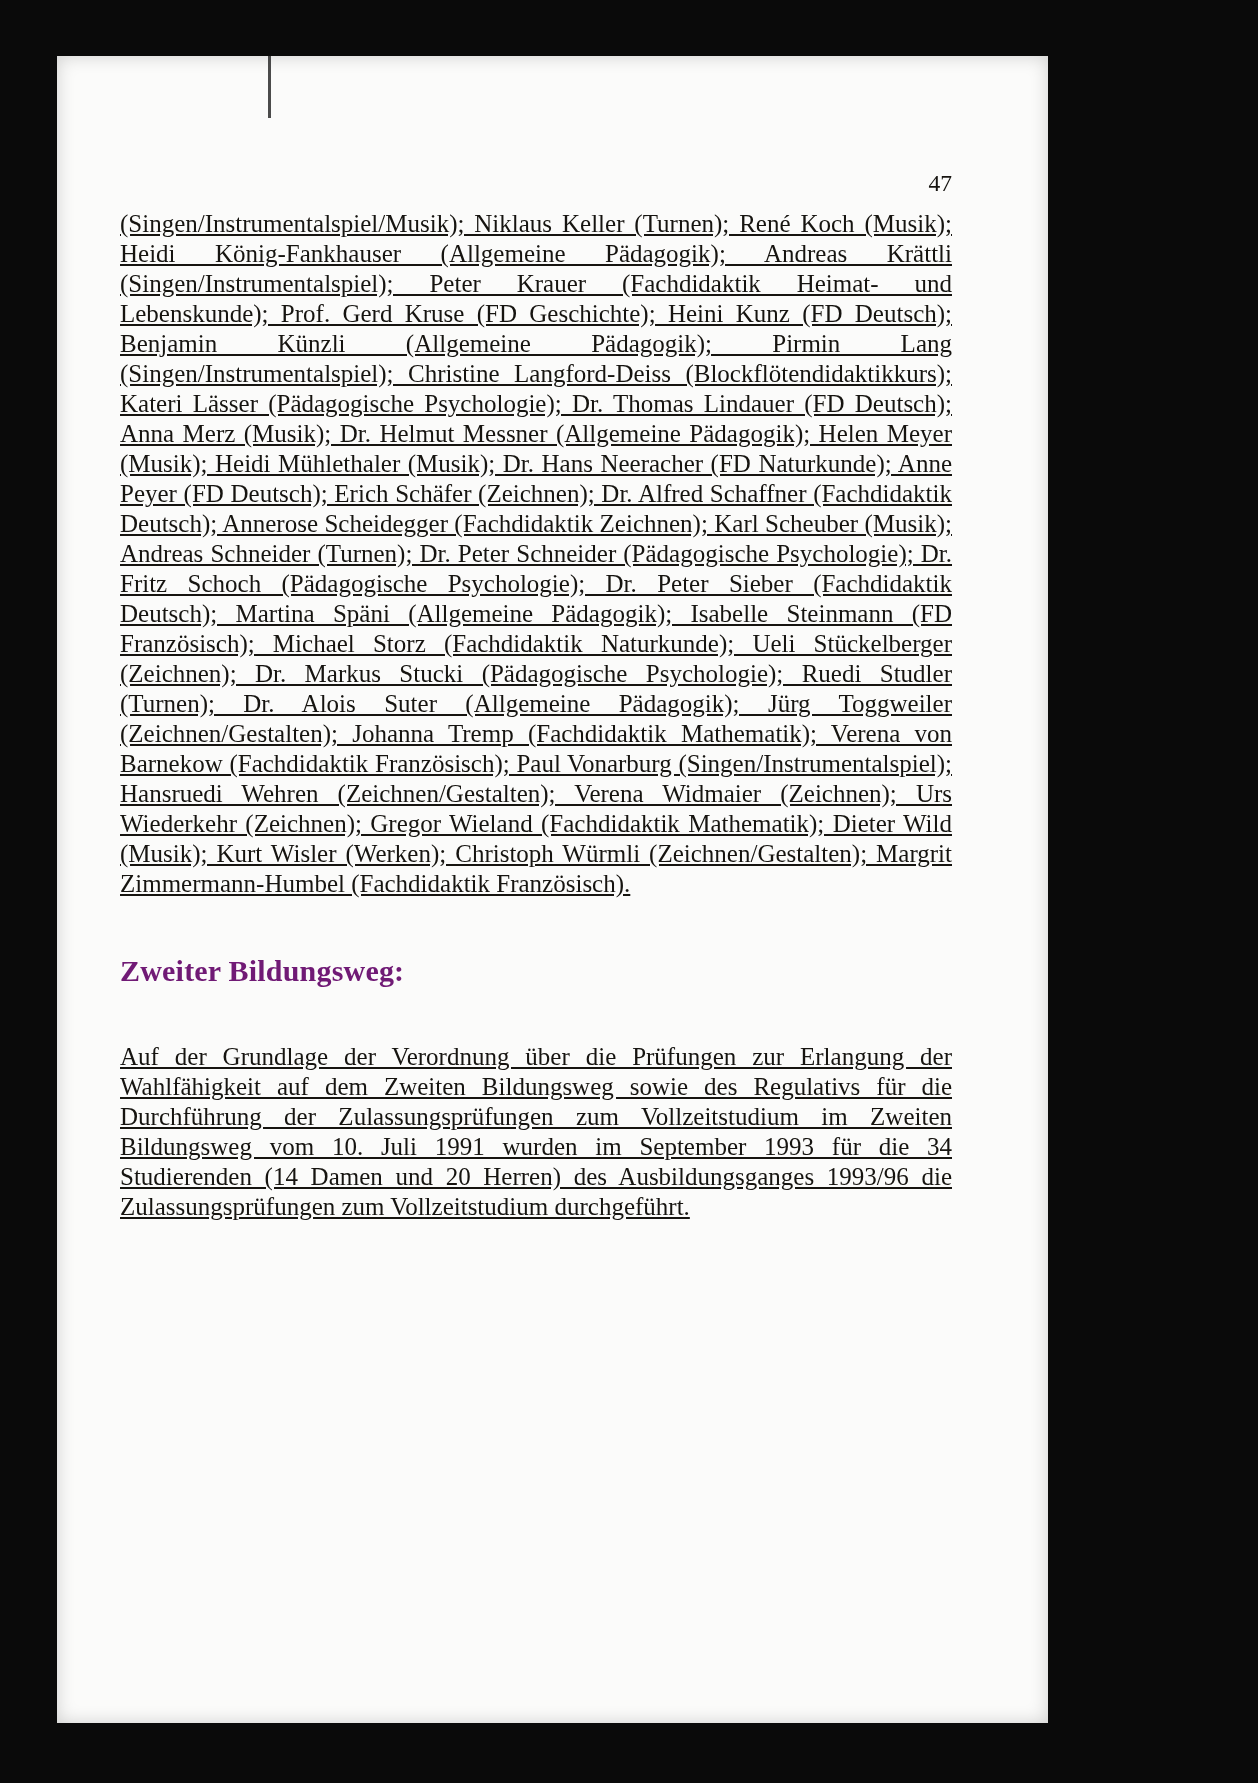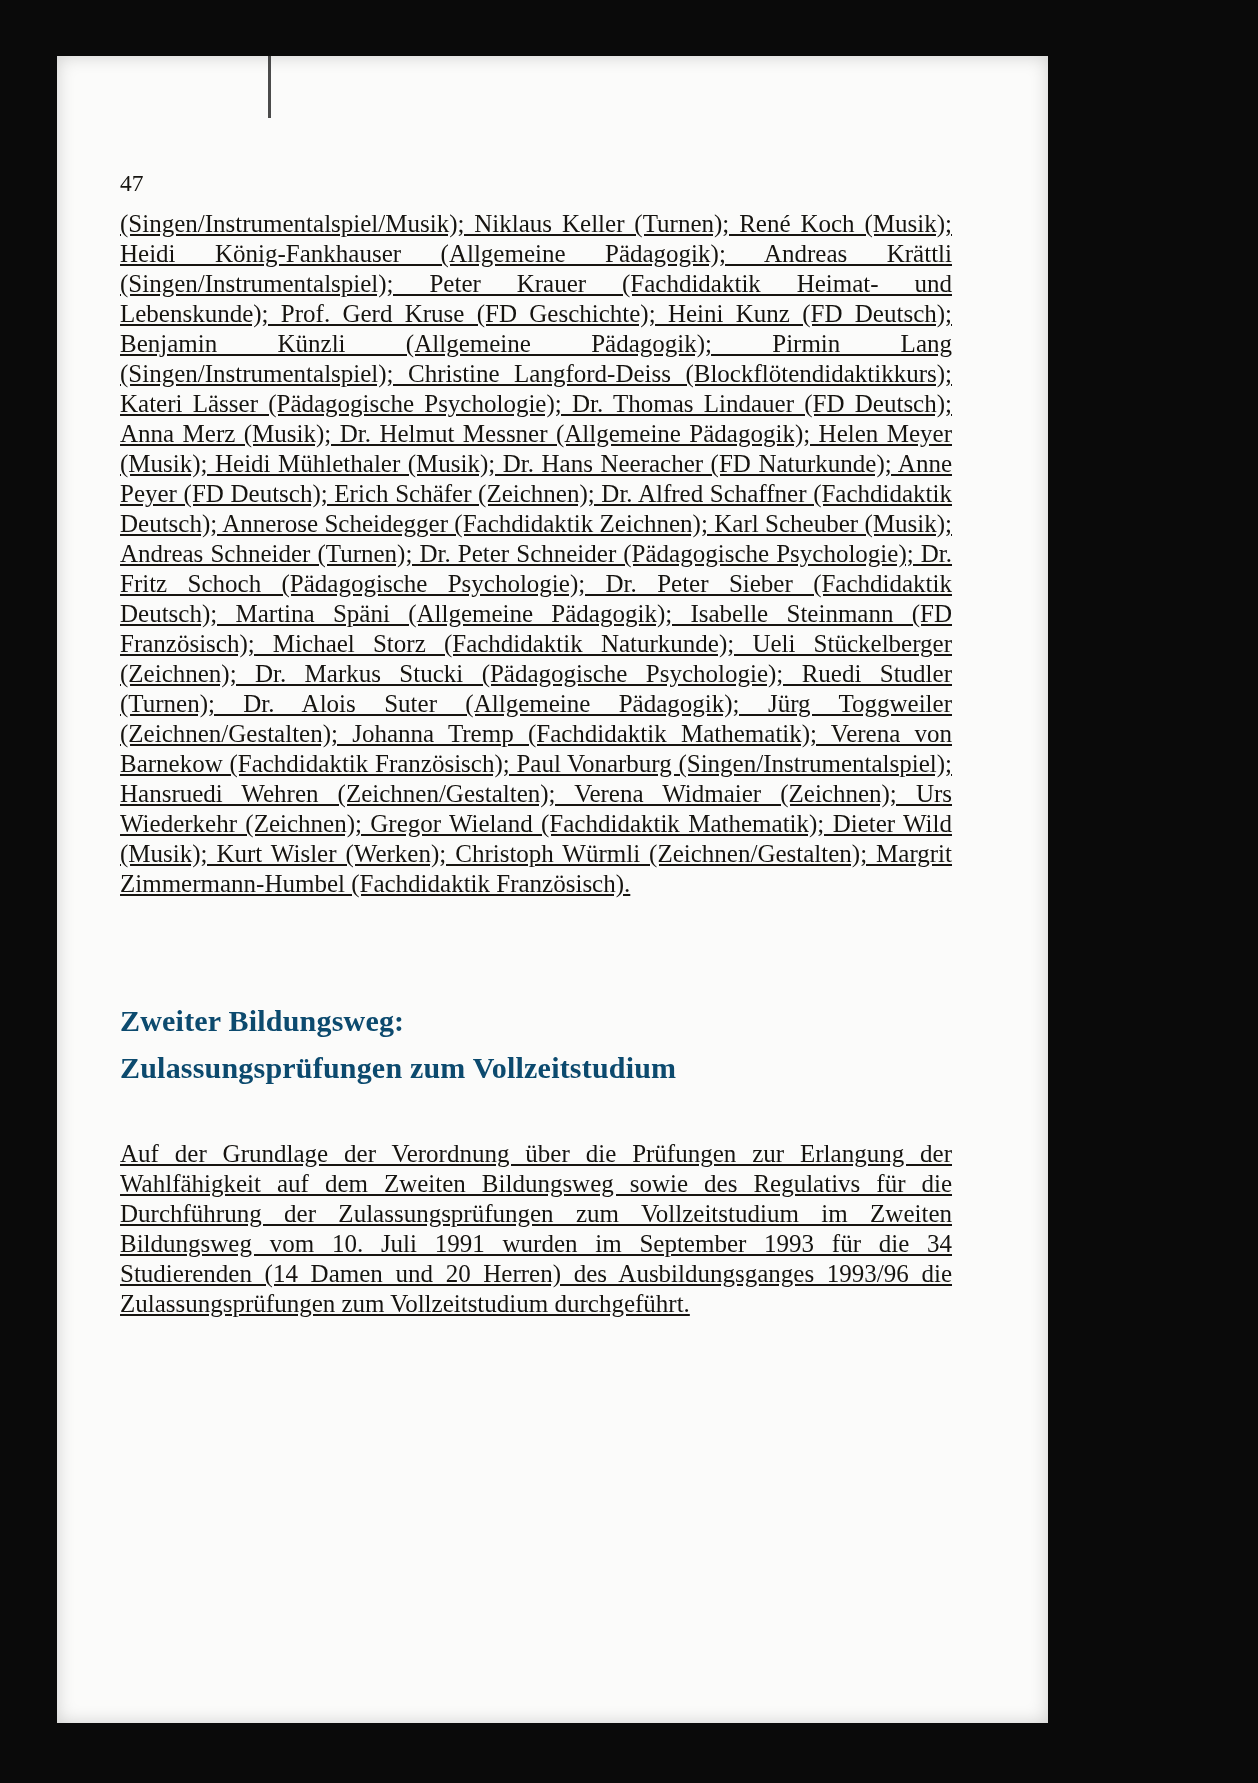--- a/index.html
+++ b/index.html
@@ -34,60 +34,59 @@
   }
   .text-column {
     position: absolute;
     left: 63px;
     top: 0;
     width: 832px;
     color: #161410;
   }
   .page-number {
     margin-top: 112px;
-    text-align: left;
+    text-align: right;
     font-size: 23.5px;
     line-height: 30px;
   }
   .body-paragraph {
     font-size: 25px;
     line-height: 30px;
     text-align: justify;
     margin: 0;
     text-decoration: underline;
   }
   .faculty-paragraph {
     margin-top: 11px;
   }
   .section-heading {
-    margin-top: 98px;
+    margin-top: 48px;
     font-size: 30px;
     font-weight: bold;
     line-height: 47px;
     letter-spacing: 0.2px;
-    color: #0c4a6e;
+    color: #701a75;
   }
   .intro-paragraph {
     margin-top: 48px;
   }
 </style>
 </head>
 <body>
 
 <div class="scan-page">
 
   <div class="scan-artifact"></div>
 
   <div class="text-column">
 
     <div class="page-number">47</div>
 
     <p class="body-paragraph faculty-paragraph">(Singen/Instrumentalspiel/Musik); Niklaus Keller (Turnen); René Koch (Musik); Heidi König-Fankhauser (Allgemeine Pädagogik); Andreas Krättli (Singen/Instrumentalspiel); Peter Krauer (Fachdidaktik Heimat- und Lebenskunde); Prof. Gerd Kruse (FD Geschichte); Heini Kunz (FD Deutsch); Benjamin Künzli (Allgemeine Pädagogik); Pirmin Lang (Singen/Instrumentalspiel); Christine Langford-Deiss (Blockflötendidaktikkurs); Kateri Lässer (Pädagogische Psychologie); Dr. Thomas Lindauer (FD Deutsch); Anna Merz (Musik); Dr. Helmut Messner (Allgemeine Pädagogik); Helen Meyer (Musik); Heidi Mühlethaler (Musik); Dr. Hans Neeracher (FD Naturkunde); Anne Peyer (FD Deutsch); Erich Schäfer (Zeichnen); Dr. Alfred Schaffner (Fachdidaktik Deutsch); Annerose Scheidegger (Fachdidaktik Zeichnen); Karl Scheuber (Musik); Andreas Schneider (Turnen); Dr. Peter Schneider (Pädagogische Psychologie); Dr. Fritz Schoch (Pädagogische Psychologie); Dr. Peter Sieber (Fachdidaktik Deutsch); Martina Späni (Allgemeine Pädagogik); Isabelle Steinmann (FD Französisch); Michael Storz (Fachdidaktik Naturkunde); Ueli Stückelberger (Zeichnen); Dr. Markus Stucki (Pädagogische Psychologie); Ruedi Studler (Turnen); Dr. Alois Suter (Allgemeine Pädagogik); Jürg Toggweiler (Zeichnen/Gestalten); Johanna Tremp (Fachdidaktik Mathematik); Verena von Barnekow (Fachdidaktik Französisch); Paul Vonarburg (Singen/Instrumentalspiel); Hansruedi Wehren (Zeichnen/Gestalten); Verena Widmaier (Zeichnen); Urs Wiederkehr (Zeichnen); Gregor Wieland (Fachdidaktik Mathematik); Dieter Wild (Musik); Kurt Wisler (Werken); Christoph Würmli (Zeichnen/Gestalten); Margrit Zimmermann-Humbel (Fachdidaktik Französisch).</p>
 
     <div class="section-heading">
       <div>Zweiter Bildungsweg:</div>
-      <div>Zulassungsprüfungen zum Vollzeitstudium</div>
     </div>
 
     <p class="body-paragraph intro-paragraph">Auf der Grundlage der Verordnung über die Prüfungen zur Erlangung der Wahlfähigkeit auf dem Zweiten Bildungsweg sowie des Regulativs für die Durchführung der Zulassungsprüfungen zum Vollzeitstudium im Zweiten Bildungsweg vom 10. Juli 1991 wurden im September 1993 für die 34 Studierenden (14 Damen und 20 Herren) des Ausbildungsganges 1993/96 die Zulassungsprüfungen zum Vollzeitstudium durchgeführt.</p>
 
   </div>
 </div>
 
 </body></html>

